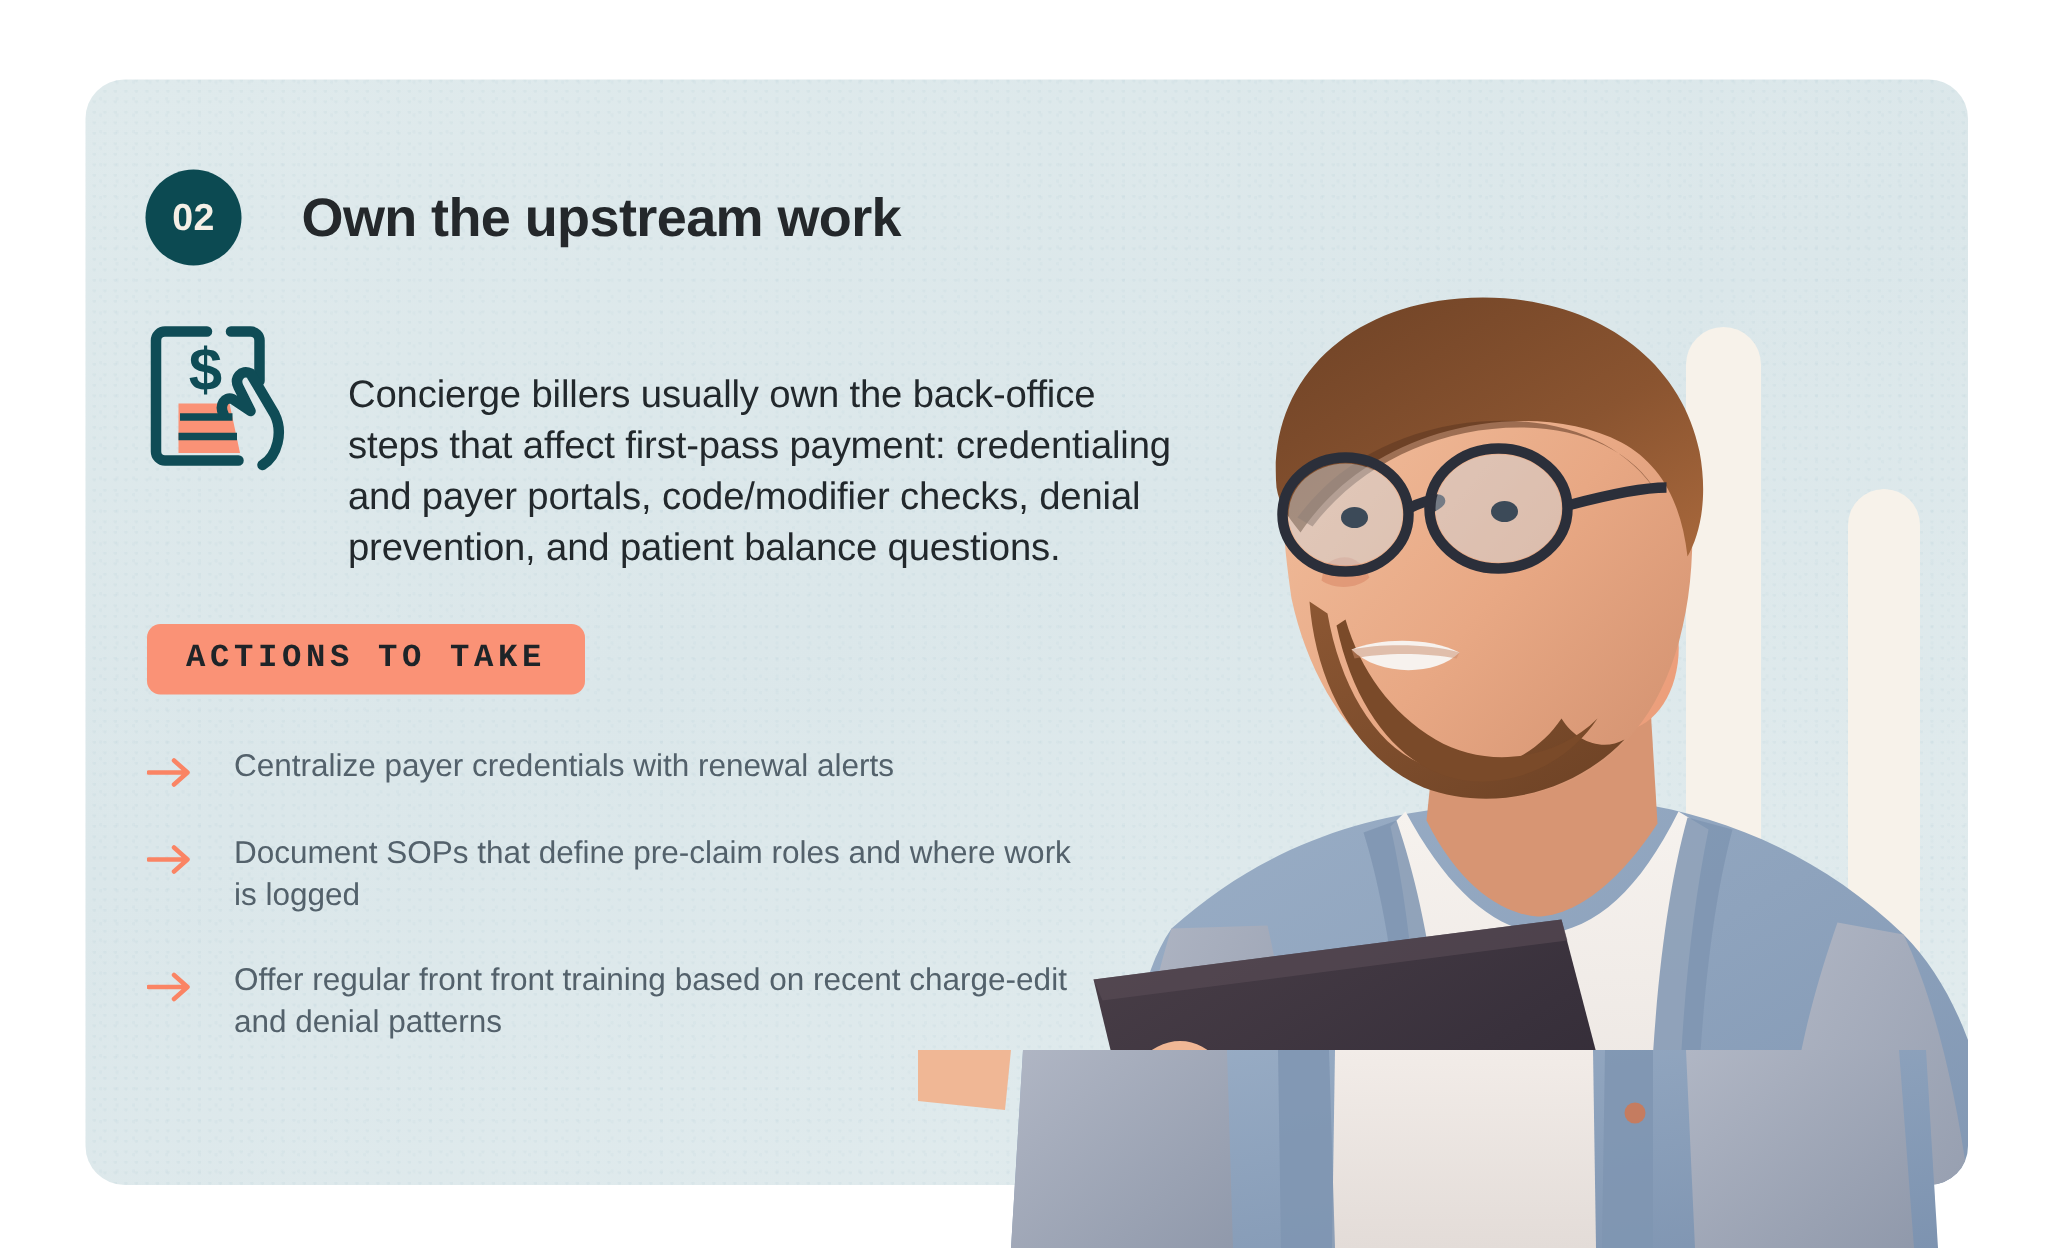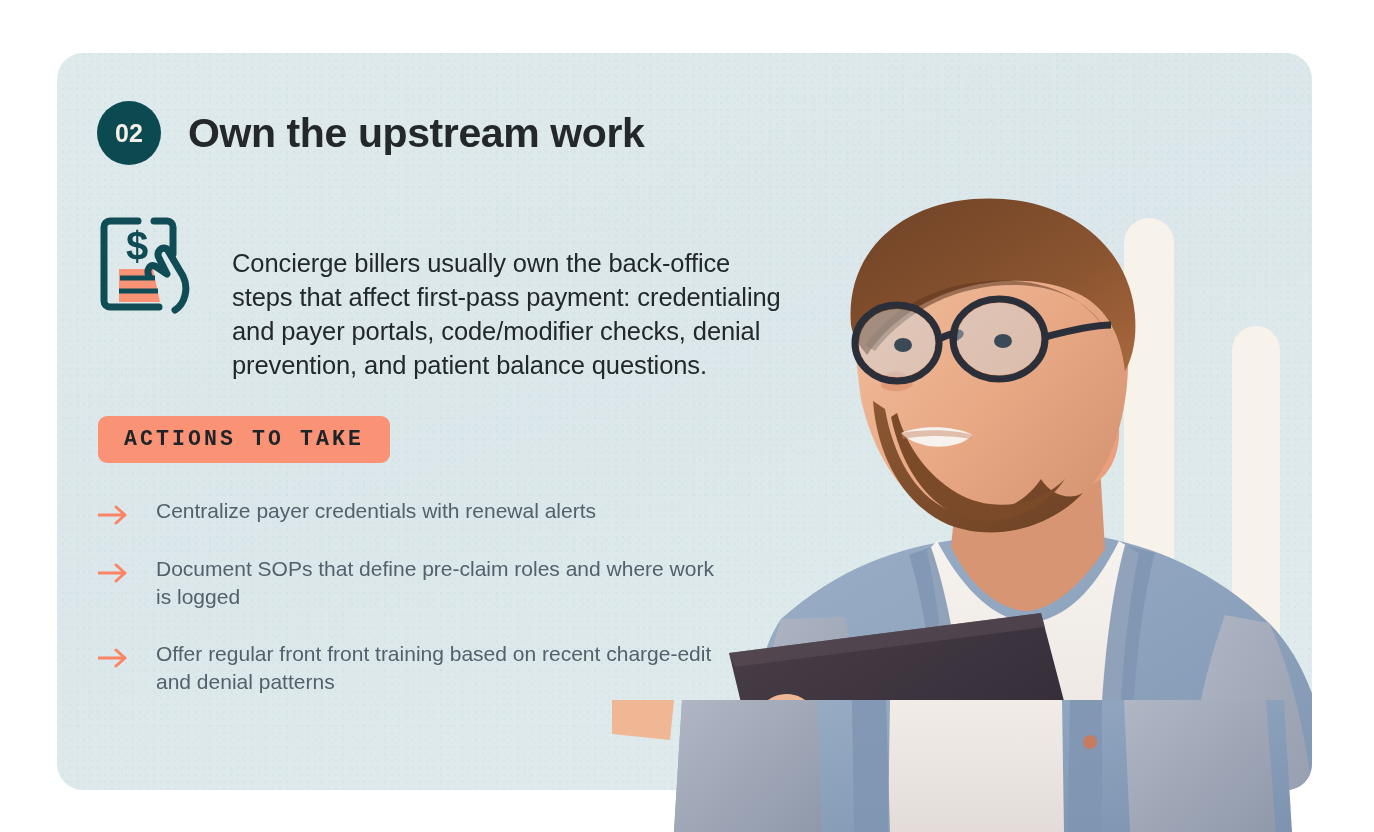--- a/index.html
+++ b/index.html
@@ -35,32 +35,32 @@
   .bar {
     position: absolute;
     background: #f7f2ea;
     border-radius: 26px 26px 0 0;
   }
 
   
   .content { position: absolute; left: 40px; top: 0; width: 720px; }
 
   .title-row {
-    position: absolute; left: 0; top: 48px;
-    display: flex; align-items: center; gap: 27px;
+    position: absolute; left: 0; top: 60px;
+    display: flex; align-items: center; gap: 40px;
   }
   .num-badge {
     width: 64px; height: 64px; border-radius: 50%;
     background: #0c4a52;
     color: #f5efe6;
     display: flex; align-items: center; justify-content: center;
     font-size: 25px; font-weight: bold; letter-spacing: .2px;
   }
   .title {
-    font-size: 41px; font-weight: bold; color: #24282b;
+    font-size: 36px; font-weight: bold; color: #24282b;
     letter-spacing: -.4px; white-space: nowrap;
   }
 
   .body-row {
     position: absolute; left: 0; top: 155px;
     display: flex; align-items: flex-start; gap: 39px;
   }
   .doc-icon { width: 96px; height: 100px; flex: none; margin-top: 6px; }
   .body-text {
     font-size: 25.5px; line-height: 34px; color: #22282c;

